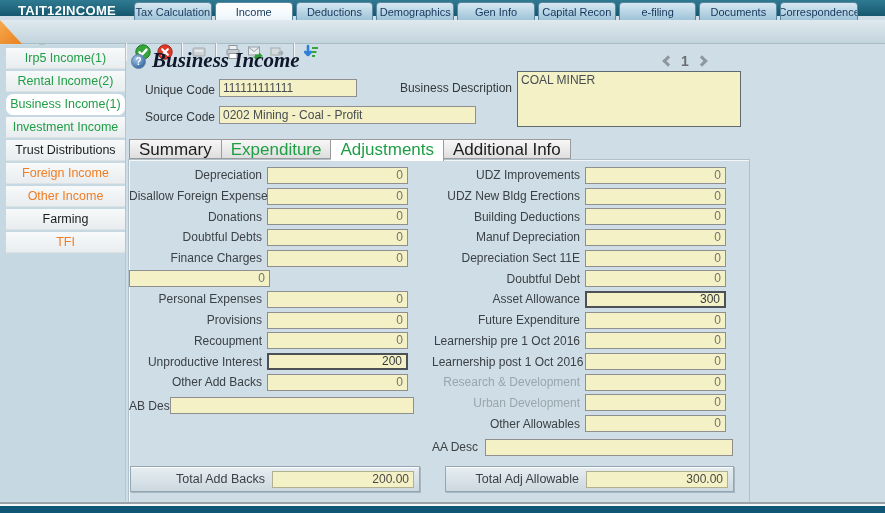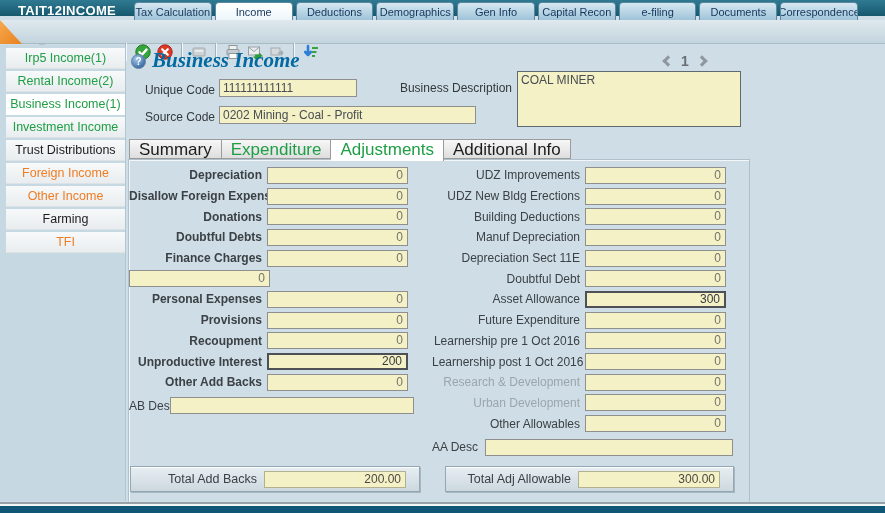--- a/index.html
+++ b/index.html
@@ -32,31 +32,31 @@
   .tool-btn.disabled { cursor:default; }
   .tool-sep { width:2px; height:18px; margin:0 4px;
               border-left:1px solid #9fb4bf; border-right:1px solid #f2f6f8; }
 
   
   .sidebar { position:absolute; left:0; top:45px; width:126px; height:456px;
              background:#c6d9e3; border-right:1px solid #b2c6d0; padding-top:3px; }
   .side-item { margin:0 0 2px 6px; height:21px; line-height:21px; text-align:center;
                font-size:12.5px; background:linear-gradient(#f7f9fa,#e9edef);
                border-bottom:1px solid #dde2e5; cursor:pointer; white-space:nowrap; }
-  .side-item.selected { background:#ffffff; border-bottom:1px solid #fff; }
+  .side-item.selected { background:#ffffff; border-bottom:1px solid #fff;border-radius:7px; }
   .c-green { color:#1f9e45; } .c-orange { color:#f07d23; } .c-black { color:#1c1c1c; }
 
   
   .help { position:absolute; left:131px; top:54px; width:15px; height:15px; border-radius:50%;
           background:radial-gradient(circle at 35% 30%, #a6c9ea, #3a6ea8 75%);
           border:1px solid #64809c; color:#fff; font-size:10px; font-weight:bold;
           display:flex; align-items:center; justify-content:center; }
   .help::after { content:"?"; }
   .page-title { position:absolute; left:152px; top:48px; font-family:"Liberation Serif", serif;
-                font-style:italic; font-weight:600; font-size:21px; color:#0369a1; }
+                font-style:italic; font-weight:600; font-size:21px; color:#0f172a; }
   .nav { position:absolute; left:664px; top:53px; display:flex; align-items:center; gap:9px; }
   .chev { display:inline-block; width:8px; height:8px; border-left:3px solid #8e979d;
           border-bottom:3px solid #8e979d; cursor:pointer; }
   .chev.prev { transform:rotate(45deg); }
   .chev.next { transform:rotate(225deg); }
   .page-num { font-size:14px; font-weight:bold; color:#6a6f73; }
 
   .lbl { position:absolute; font-size:12px; color:#33383b; white-space:nowrap; }
   .yinput { position:absolute; background:#f4f1c6; border:1px solid #8f8f8f;
             font-size:12px; color:#474d52; padding:0 3px; line-height:16px; overflow:hidden; }
@@ -74,37 +74,37 @@
   .subtab:first-child { border-left:1px solid #9b9b9b; }
   .subtab.selected { background:#fff; height:22px; border-bottom:none; }
   .form-panel { position:absolute; left:128px; top:159px; width:622px; height:346px;
                 border:1px solid #b0c1cb; box-shadow:inset 1px 1px 0 rgba(255,255,255,.75); }
 
   .col { position:absolute; }
   #left-col  { left:129px; top:165px; width:285px; }
   #right-col { left:432px; top:165px; width:301px; }
   .frow { display:flex; align-items:center; height:20.7px; }
   .flabel { text-align:right; padding-right:5px; font-size:12px; color:#3b4145; white-space:nowrap; }
-  #left-col  .flabel { width:138px;font-weight:bold; }
+  #left-col  .flabel { width:138px; }
   #right-col .flabel { width:153px; }
   .frow.disabled .flabel { color:#9aa6ad; }
   .finput { width:141px; height:17px; background:#f4f1c6; border:1px solid #8f8f8f;
             font-size:12px; color:#74746a; text-align:right; padding:0 4px; line-height:15px; }
   .frow.highlight .finput { border:2px solid #4d5156; color:#36393c; line-height:13px; }
   .frow.descrow { margin-top:3px; }
   .dlabel { font-size:12px; color:#3b4145; padding-right:6px; text-align:left; white-space:nowrap; }
   #left-col  .dlabel { width:41px; }
   #right-col .dlabel { width:53px; }
   .frow.descrow .finput { flex:1; text-align:left; }
 
   
   .total-panel { position:absolute; top:466px; height:26px; border:1px solid #93a6b1;
                  background:linear-gradient(#e7eef2,#ccd8df);
                  box-shadow:inset 0 1px 0 #fbfdfe, 1px 1px 0 rgba(110,130,140,.4);
-                 display:flex; align-items:center; padding:0 13px; }
+                 display:flex; align-items:center; padding:0 5px; }
   #total-0 { left:130px; width:290px; }
   #total-1 { left:445px; width:289px; }
   .tlabel { flex:1; text-align:right; padding-right:7px; font-size:12.5px; color:#3b4145; }
   .tvalue { width:142px; height:17px; background:#f4f1c6; border:1px solid #b1b18f;
             text-align:right; font-size:12px; color:#4a4a44; padding:0 4px; line-height:15px; }
 
   
   .status-gray  { position:absolute; left:0; right:0; bottom:9px; height:2px; background:#97a1a7; }
   .status-white { position:absolute; left:0; right:0; bottom:7px; height:2px; background:#f4f7f8; }
   .status-teal  { position:absolute; left:0; right:0; bottom:0;  height:7px; background:#0f5677; }

